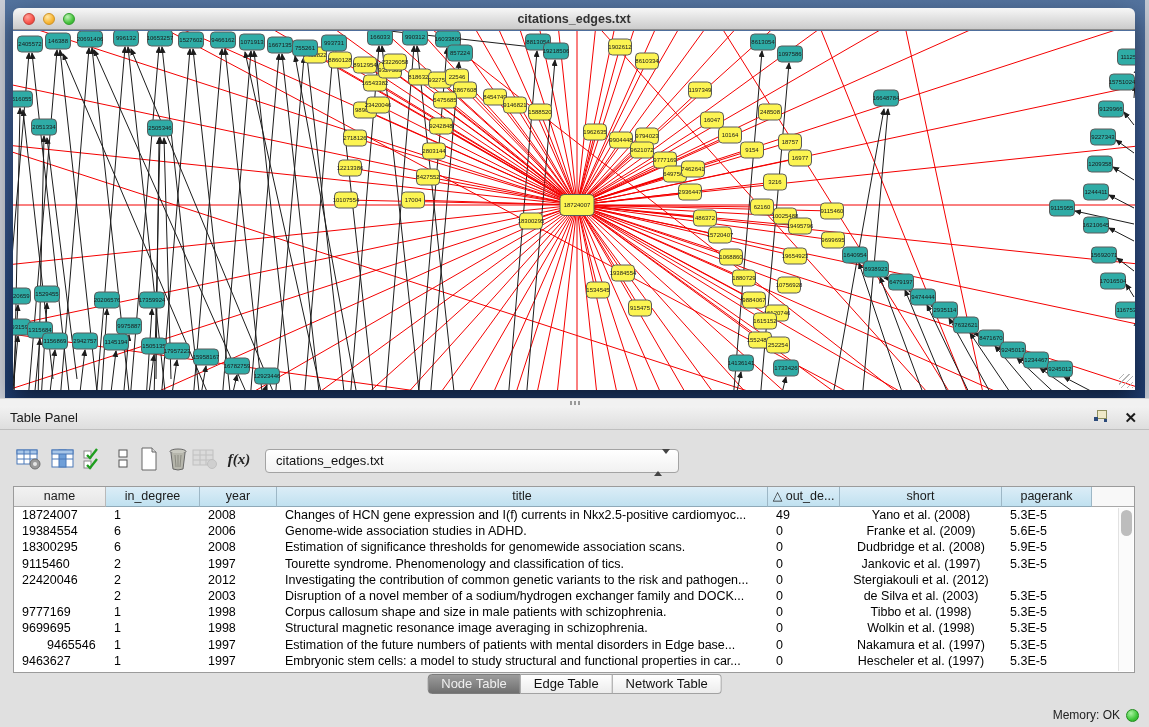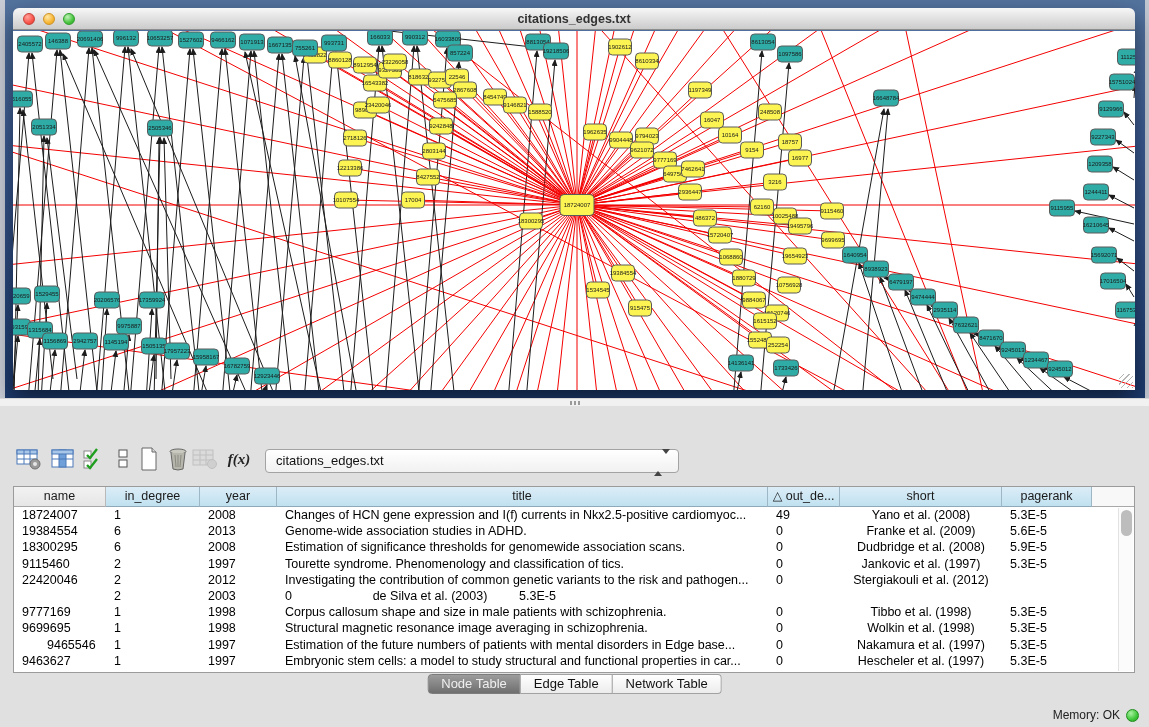--- a/index.html
+++ b/index.html
@@ -580,20 +580,33 @@
       <div class="grip"></div>
     </div>
   </div>
 </div>
 
 <div class="splitter">
   <div class="handle"></div>
 </div>
 
 <div class="table-panel">
+  <div class="panel-header">
+    <span class="ptitle">Table Panel</span>
+    <div class="ph-icons">
+      <span>
+        <svg width="15" height="14" viewBox="0 0 15 14">
+          <rect x="4.5" y="1.5" width="9" height="8" fill="#efe9c8" stroke="#8f8f5f"></rect>
+          <rect x="1" y="8" width="4" height="4" fill="#2b4a7a"></rect>
+          <rect x="11" y="10" width="3" height="3" fill="#2b4a7a"></rect>
+        </svg>
+      </span>
+      <span class="close-x">✕</span>
+    </div>
+  </div>
 
   <div class="toolbar">
     <span class="tbtn" style="left:14px">
       <svg width="26" height="24" viewBox="0 0 26 24">
         <rect x="1" y="3" width="20" height="14" fill="#fff" stroke="#4a79b8"></rect>
         <rect x="1" y="3" width="20" height="4" fill="#a8c6e8" stroke="#4a79b8"></rect>
         <line x1="8" y1="3" x2="8" y2="17" stroke="#4a79b8"></line>
         <line x1="14" y1="3" x2="14" y2="17" stroke="#4a79b8"></line>
         <line x1="1" y1="12" x2="21" y2="12" stroke="#4a79b8"></line>
         <circle cx="19" cy="17" r="5" fill="#9a9a9a" stroke="#6f6f6f"></circle>
@@ -676,21 +689,21 @@
           <div class="td" style="width: 94px;">1</div>
           <div class="td" style="width: 77px;">2008</div>
           <div class="td" style="width: 491px;">Changes of HCN gene expression and I(f) currents in Nkx2.5-positive cardiomyoc...</div>
           <div class="td" style="width: 72px;">49</div>
           <div class="td center" style="width: 162px;">Yano et al. (2008)</div>
           <div class="td" style="width: 90px;">5.3E-5</div>
         </div>
         <div class="tr">
           <div class="td" style="width: 92px;">19384554</div>
           <div class="td" style="width: 94px;">6</div>
-          <div class="td" style="width: 77px;">2013</div>
+          <div class="td" style="width: 77px;">2006</div>
           <div class="td" style="width: 491px;">Genome-wide association studies in ADHD.</div>
           <div class="td" style="width: 72px;">0</div>
           <div class="td center" style="width: 162px;">Franke et al. (2009)</div>
           <div class="td" style="width: 90px;">5.6E-5</div>
         </div>
         <div class="tr">
           <div class="td" style="width: 92px;">18300295</div>
           <div class="td" style="width: 94px;">6</div>
           <div class="td" style="width: 77px;">2008</div>
           <div class="td" style="width: 491px;">Estimation of significance thresholds for genomewide association scans.</div>
@@ -713,20 +726,21 @@
           <div class="td" style="width: 77px;">2012</div>
           <div class="td" style="width: 491px;">Investigating the contribution of common genetic variants to the risk and pathogen...</div>
           <div class="td" style="width: 72px;">0</div>
           <div class="td center" style="width: 162px;">Stergiakouli et al. (2012)</div>
           <div class="td" style="width: 90px; margin-top: 24px;">5.5E-5</div>
         </div>
         <div class="tr">
           <div class="td" style="width: 92px; margin-top: 48px;">14569117</div>
           <div class="td" style="width: 94px;">2</div>
           <div class="td" style="width: 77px;">2003</div>
+          <div class="td" style="width: 491px;">Disruption of a novel member of a sodium/hydrogen exchanger family and DOCK...</div>
           <div class="td" style="width: 72px;">0</div>
           <div class="td center" style="width: 162px;">de Silva et al. (2003)</div>
           <div class="td" style="width: 90px;">5.3E-5</div>
         </div>
         <div class="tr">
           <div class="td" style="width: 92px;">9777169</div>
           <div class="td" style="width: 94px;">1</div>
           <div class="td" style="width: 77px;">1998</div>
           <div class="td" style="width: 491px;">Corpus callosum shape and size in male patients with schizophrenia.</div>
           <div class="td" style="width: 72px;">0</div>

